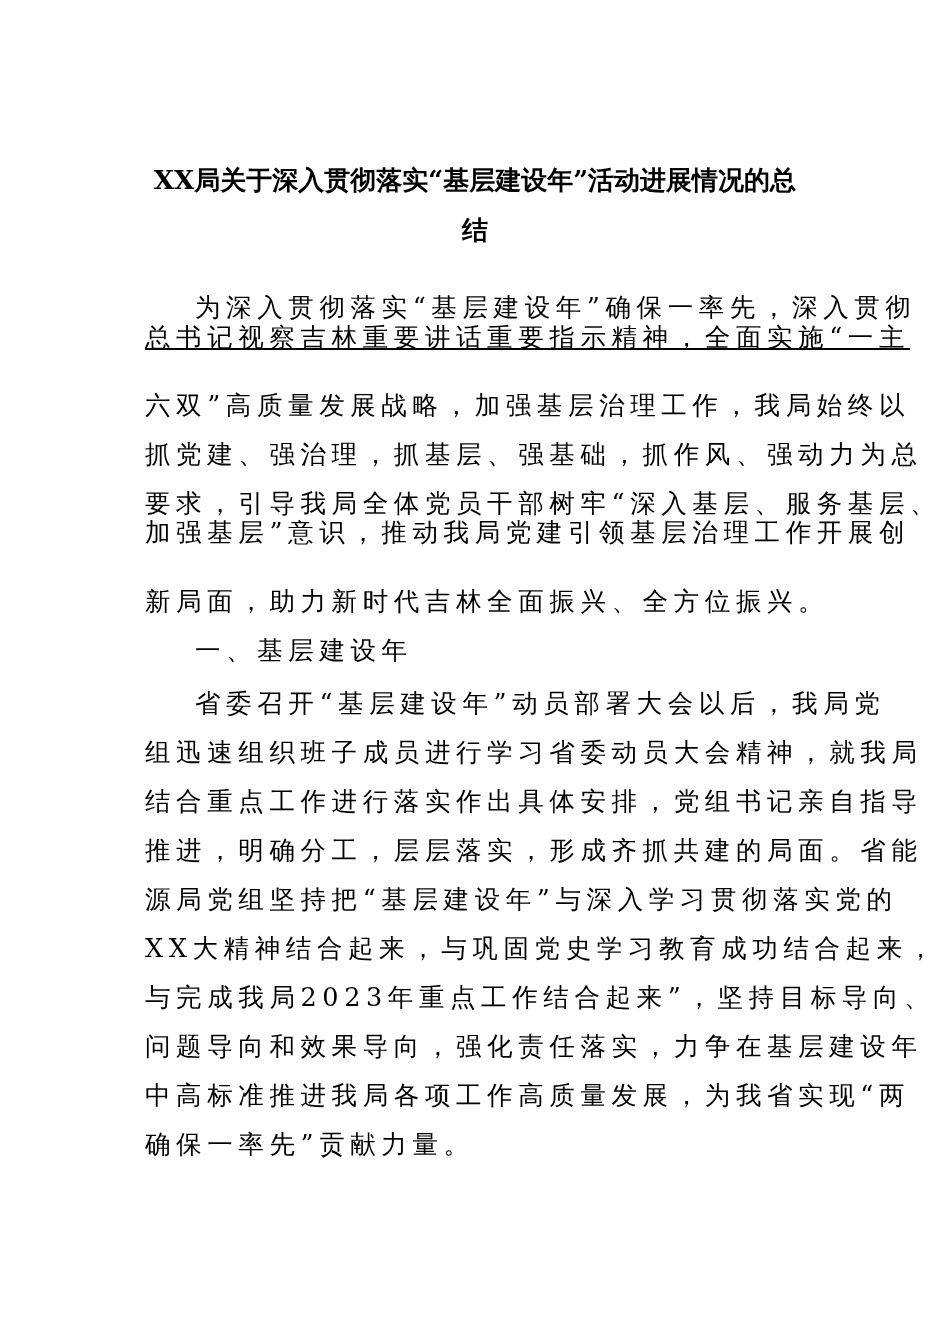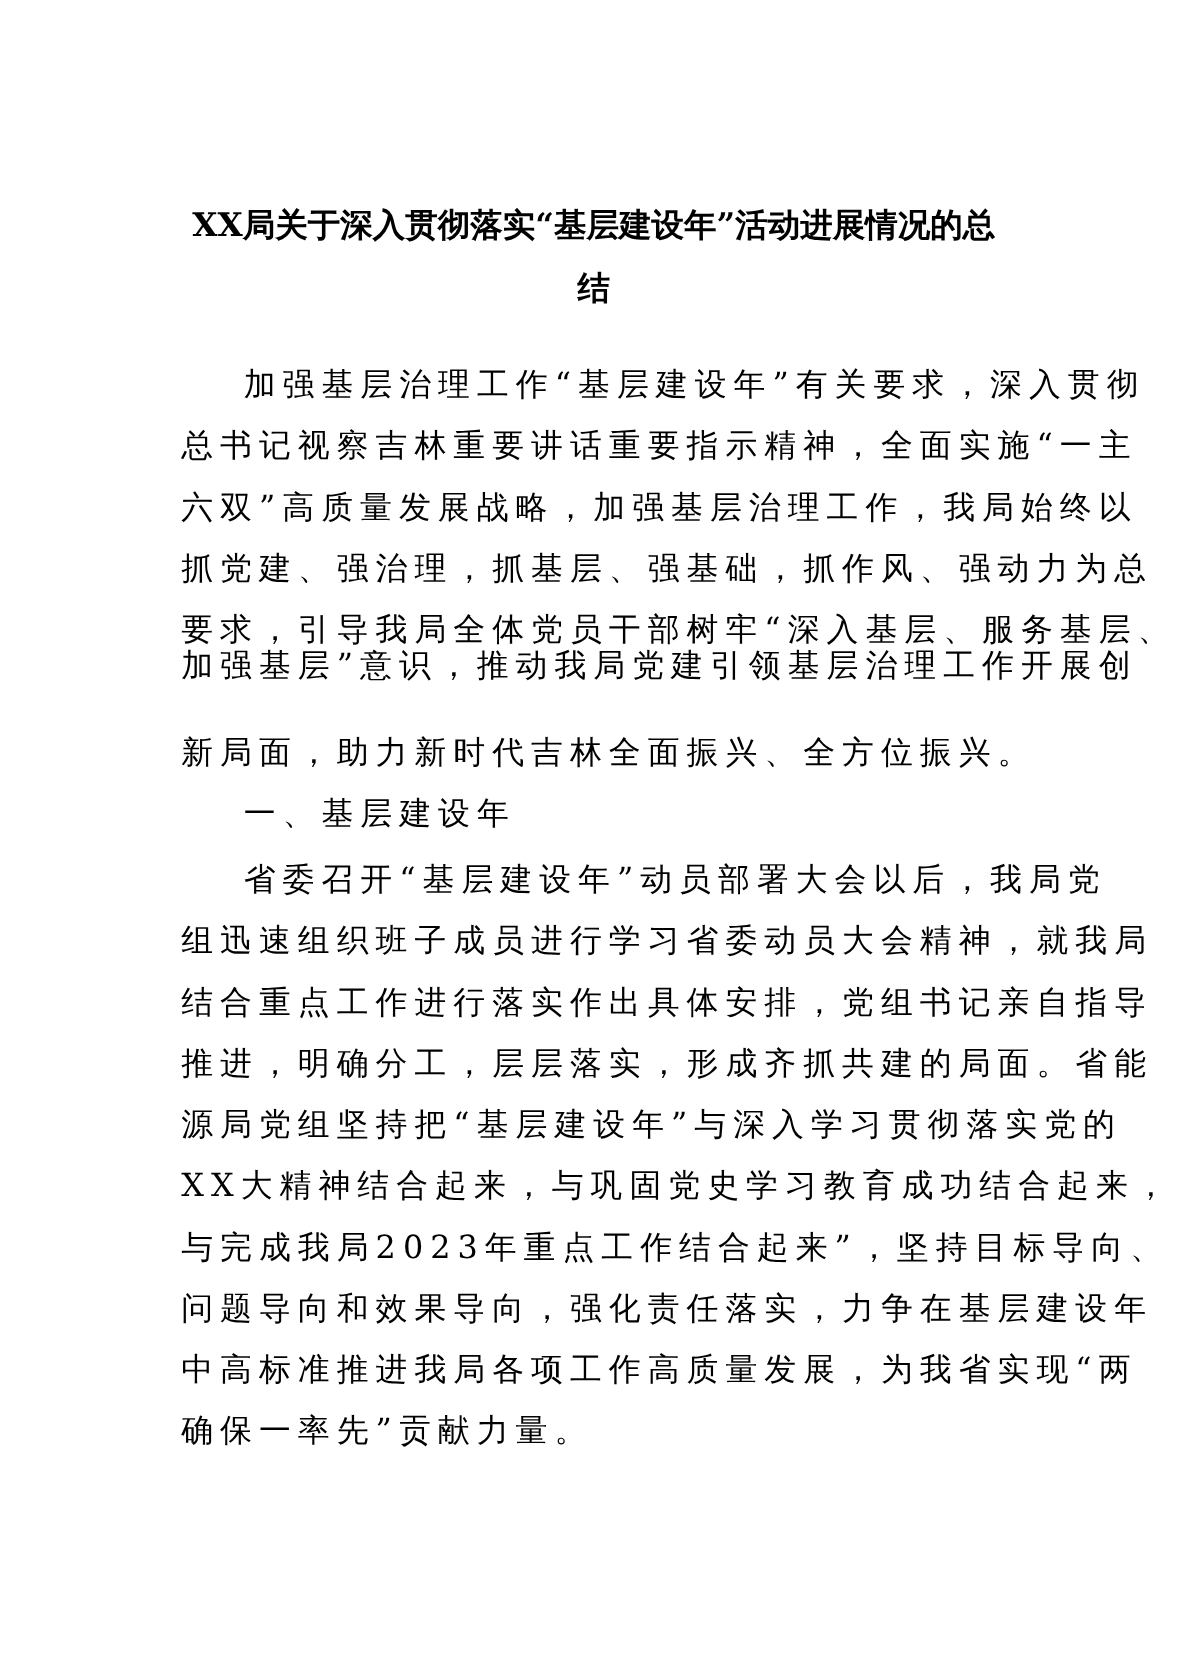--- a/index.html
+++ b/index.html
@@ -12,22 +12,22 @@
   .indent { left: 195px; }
 </style>
 </head>
 <body>
 
 <div class="page">
   <div class="title-line" style="top:163px;">XX局关于深入贯彻落实“基层建设年”活动进展情况的总</div>
   <div class="title-line" style="top:213px;">结</div>
 
   <div>
-    <div class="line indent" style="top:290px;">加强基层治理工作“基层建设年”有关要求，深入贯彻</div>
-    <div class="line" style="top:339px;">总书记视察吉林重要讲话重要指示精神，全面实施“一主</div>
+    <div class="line indent" style="top:290px;">为深入贯彻落实“基层建设年”确保一率先，深入贯彻</div>
+    <div class="line" style="top:320px;text-decoration:underline;">总书记视察吉林重要讲话重要指示精神，全面实施“一主</div>
     <div class="line" style="top:388px;">六双”高质量发展战略，加强基层治理工作，我局始终以</div>
     <div class="line" style="top:437px;">抓党建、强治理，抓基层、强基础，抓作风、强动力为总</div>
     <div class="line" style="top:486px;">要求，引导我局全体党员干部树牢“深入基层、服务基层、</div>
     <div class="line" style="top:515px;">加强基层”意识，推动我局党建引领基层治理工作开展创</div>
     <div class="line" style="top:584px;">新局面，助力新时代吉林全面振兴、全方位振兴。</div>
   </div>
 
   <div class="line indent" style="top:633px;">一、基层建设年</div>
 
   <div>

